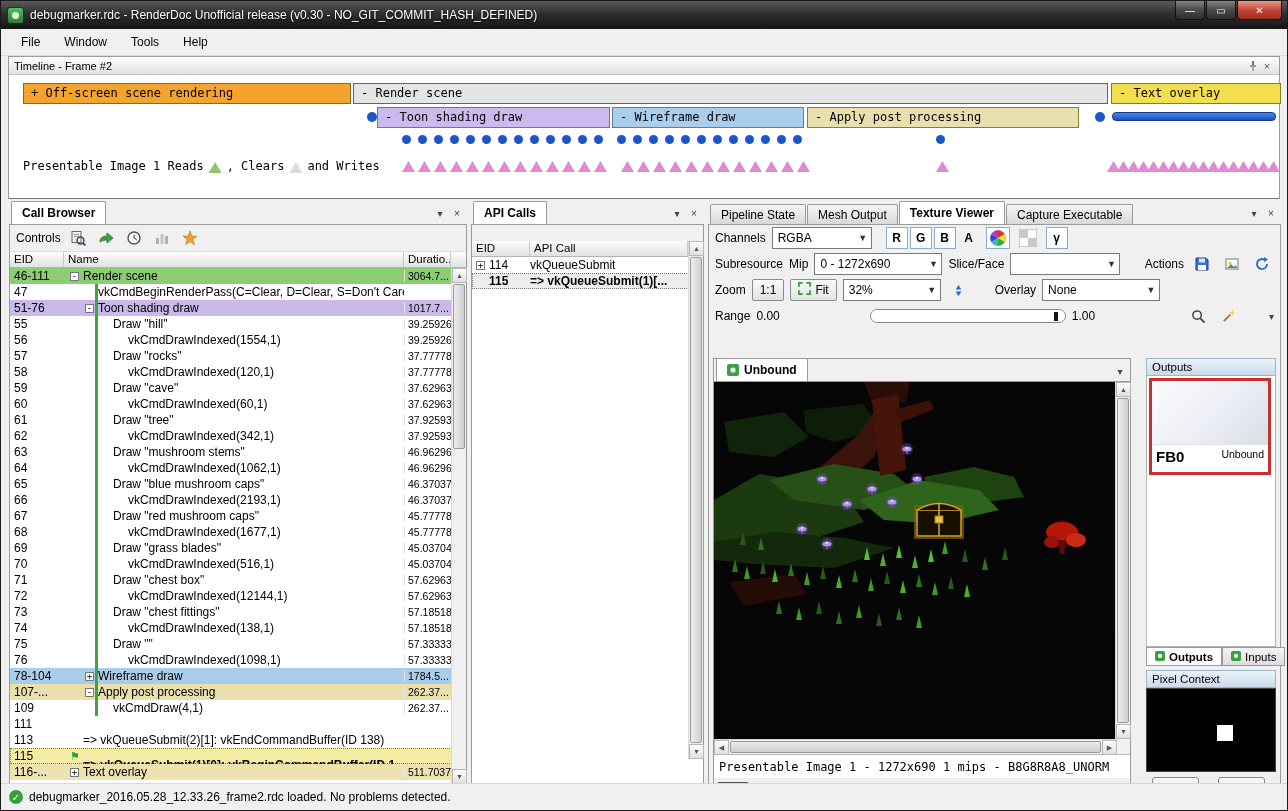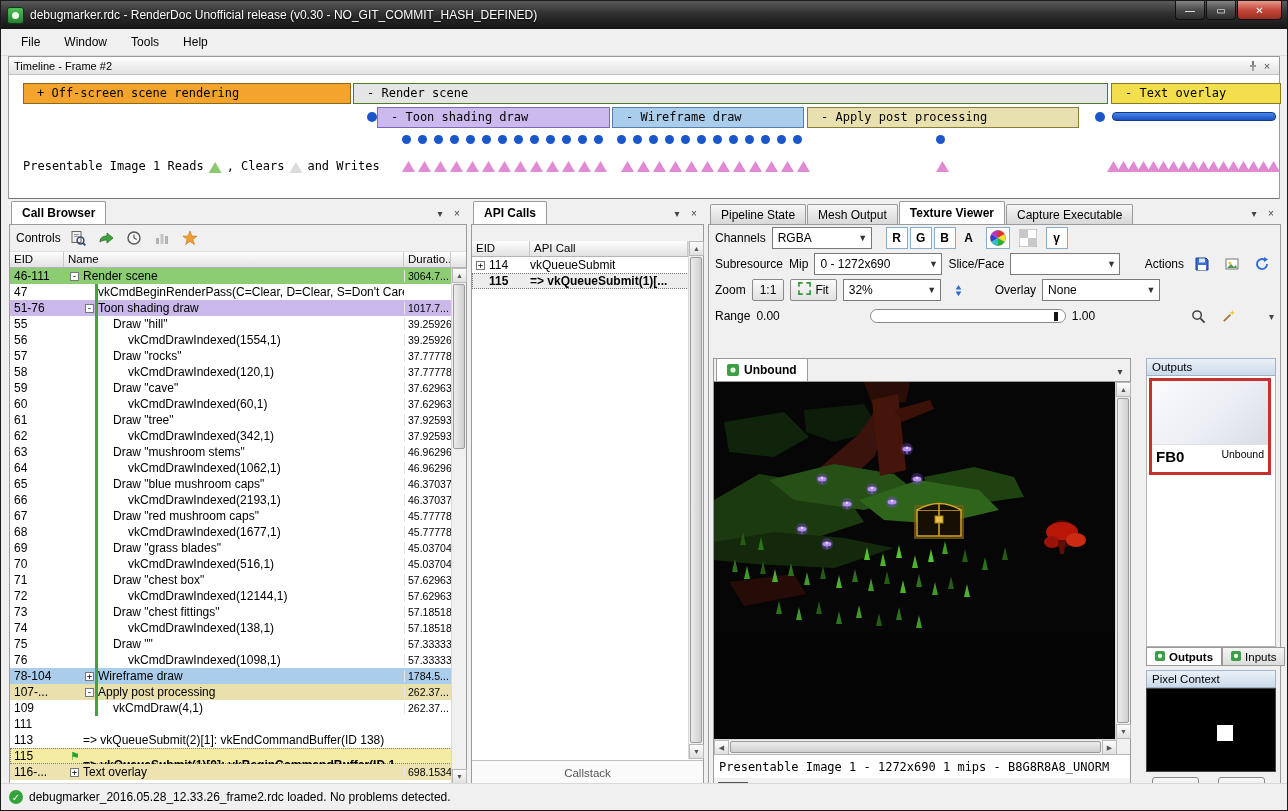--- a/index.html
+++ b/index.html
@@ -15,21 +15,21 @@
 .capbtn.close{width:45px;background:linear-gradient(#e89a8a,#c4473a 50%,#9c2f22);}
 
 .menubar{position:absolute;left:0;top:28px;right:0;height:27px;background:#f0f0f0;border-bottom:1px solid #dcdcdc;display:flex;align-items:center;padding-left:8px;}
 .menu-item{padding:4px 12px;font-size:12px;}
 
 .timeline{position:absolute;left:7px;right:7px;top:55px;height:143px;background:#fff;border:1px solid #9a9a9a;}
 .dockheader{height:18px;background:linear-gradient(#ffffff,#e2e2e2);border-bottom:1px solid #c2c2c2;display:flex;align-items:center;padding:0 5px;font-size:11px;}
 .dockheader .sp{flex:1;}
 .dockicon{width:14px;height:14px;display:flex;align-items:center;justify-content:center;color:#555;font-size:11px;}
 .tl-content{position:relative;height:124px;font-family:"DejaVu Sans Mono",monospace;border-bottom:1px solid #777;}
-.tl-bar{position:absolute;height:21px;border:1px solid #777;font-size:12px;line-height:19px;padding-left:13px;white-space:nowrap;overflow:hidden;}
+.tl-bar{position:absolute;height:21px;border:1px solid #777;font-size:12px;line-height:19px;padding-left:7px;white-space:nowrap;overflow:hidden;}
 .tl-dot{position:absolute;border-radius:50%;background:#1b57c8;}
 .tl-dot.lone{width:10px;height:10px;}
 .tl-dot.small{width:9px;height:9px;}
 .tl-pill{position:absolute;height:9px;border-radius:4px;background:linear-gradient(#4a86e8,#1b4fc0);border:1px solid #123a8c;}
 .tl-usage{position:absolute;left:14px;top:84px;display:flex;align-items:flex-end;gap:5px;font-size:12px;white-space:nowrap;}
 .tri{width:13px;height:11px;clip-path:polygon(50% 0,0 100%,100% 100%);display:inline-block;}
 .tri.abs{position:absolute;top:86px;}
 
 .panel{position:absolute;top:200px;height:584px;}
 .tabbar{height:23px;display:flex;align-items:flex-end;padding-left:2px;position:relative;}
@@ -583,21 +583,21 @@
             </div>
             <div class="c-dur"></div>
           </div>
           <div class="erow" style="background: rgb(236, 227, 176);">
             <div class="c-eid">116-...</div>
             <div class="c-name">
               <span class="pad" style="width: 0px;"></span>
               <span class="expbox">+</span>
               <span class="ntext">Text overlay</span>
             </div>
-            <div class="c-dur">698.1534</div>
+            <div class="c-dur">511.7037</div>
           </div>
         </div>
       <div class="vscroll" style="right:0;top:43px;bottom:0;">
         <div class="sb-btn">▲</div>
         <div class="sb-thumbv" style="top:16px;height:165px;"></div>
         <div class="sb-btn" style="position:absolute;bottom:0;">▼</div>
       </div>
     </div>
   </div>
 
@@ -630,23 +630,20 @@
               <span class="expspacer"></span>
               <span style="font-weight: bold;">115</span>
             </div>
             <div class="ntext" style="width: 158px; font-weight: bold;">=&gt; vkQueueSubmit(1)[...</div>
           </div>
         </div>
       <div class="vscroll" style="right:0;top:16px;bottom:25px;">
         <div class="sb-btn">▲</div>
         <div class="sb-thumbv" style="top:16px;bottom:16px;"></div>
         <div class="sb-btn" style="position:absolute;bottom:0;">▼</div>
-      </div>
-      <div class="callstack">
-        <span>Callstack</span>
       </div>
     </div>
   </div>
 
   <div class="panel" style="left:707px;width:573px;">
     <div class="tabbar" id="right-tabs">
 
     <div class="tab">Pipeline State</div>
         <div class="tab">Mesh Output</div>
         <div class="tab sel">Texture Viewer</div>

